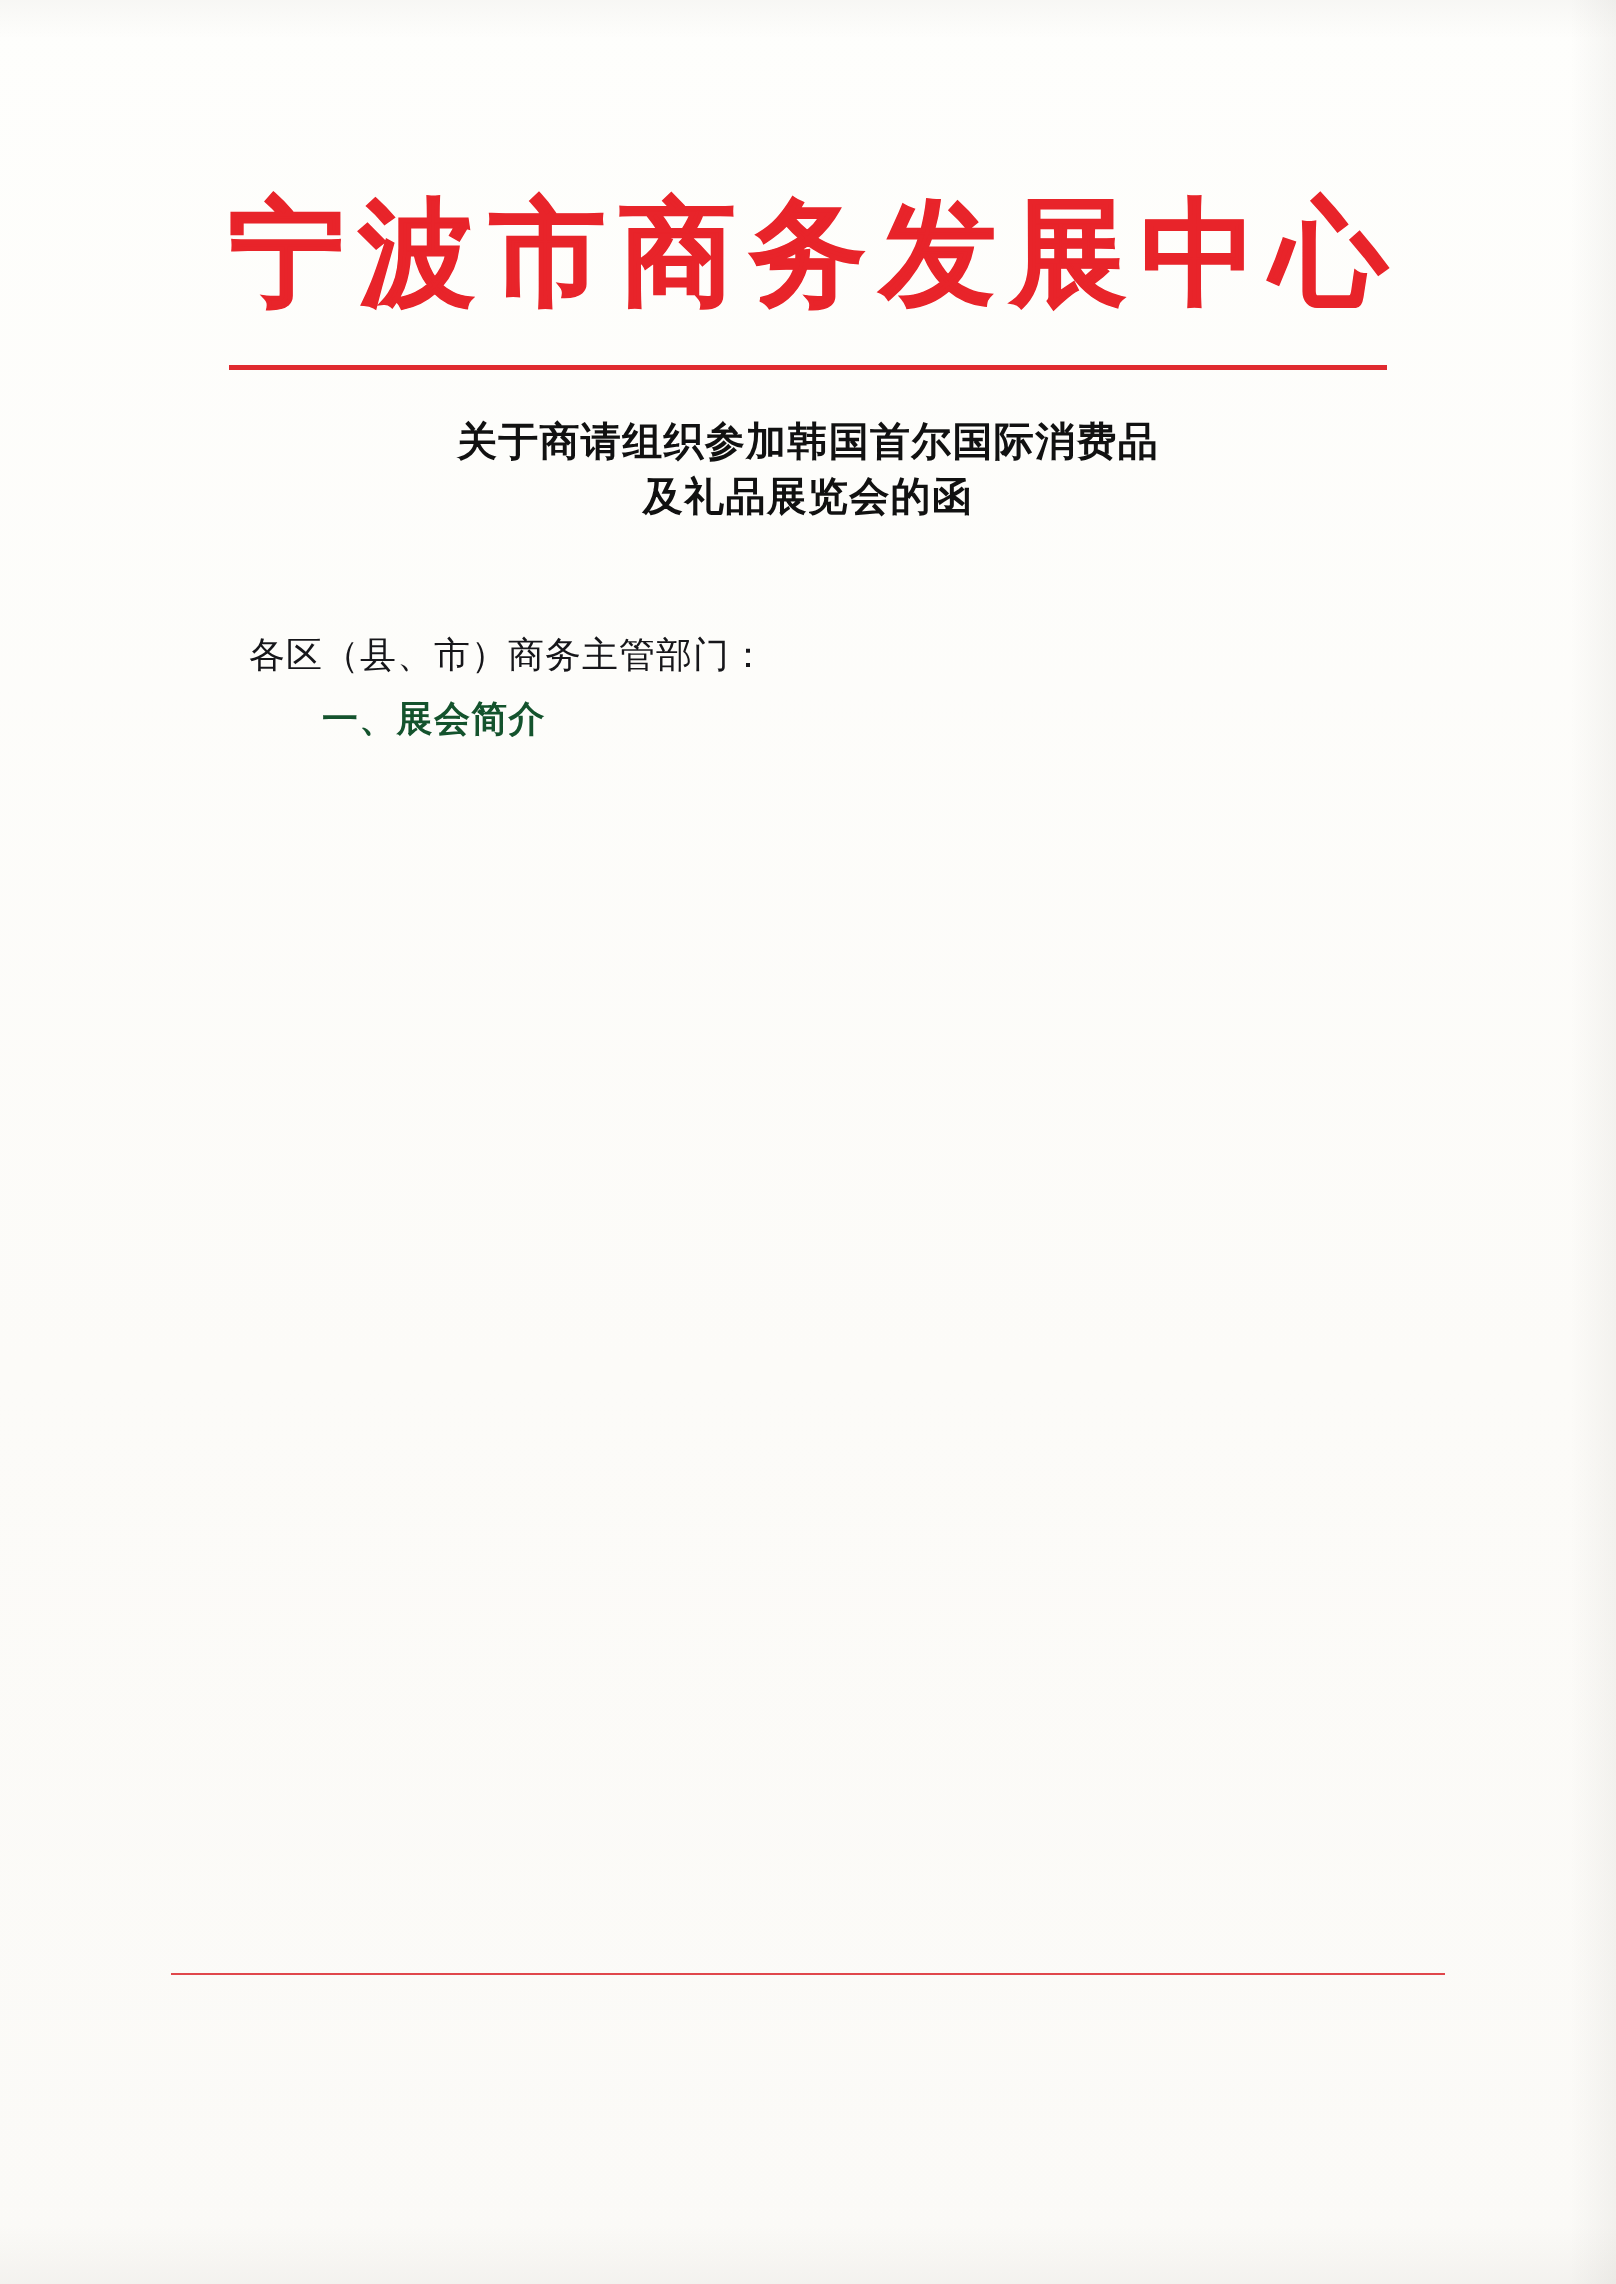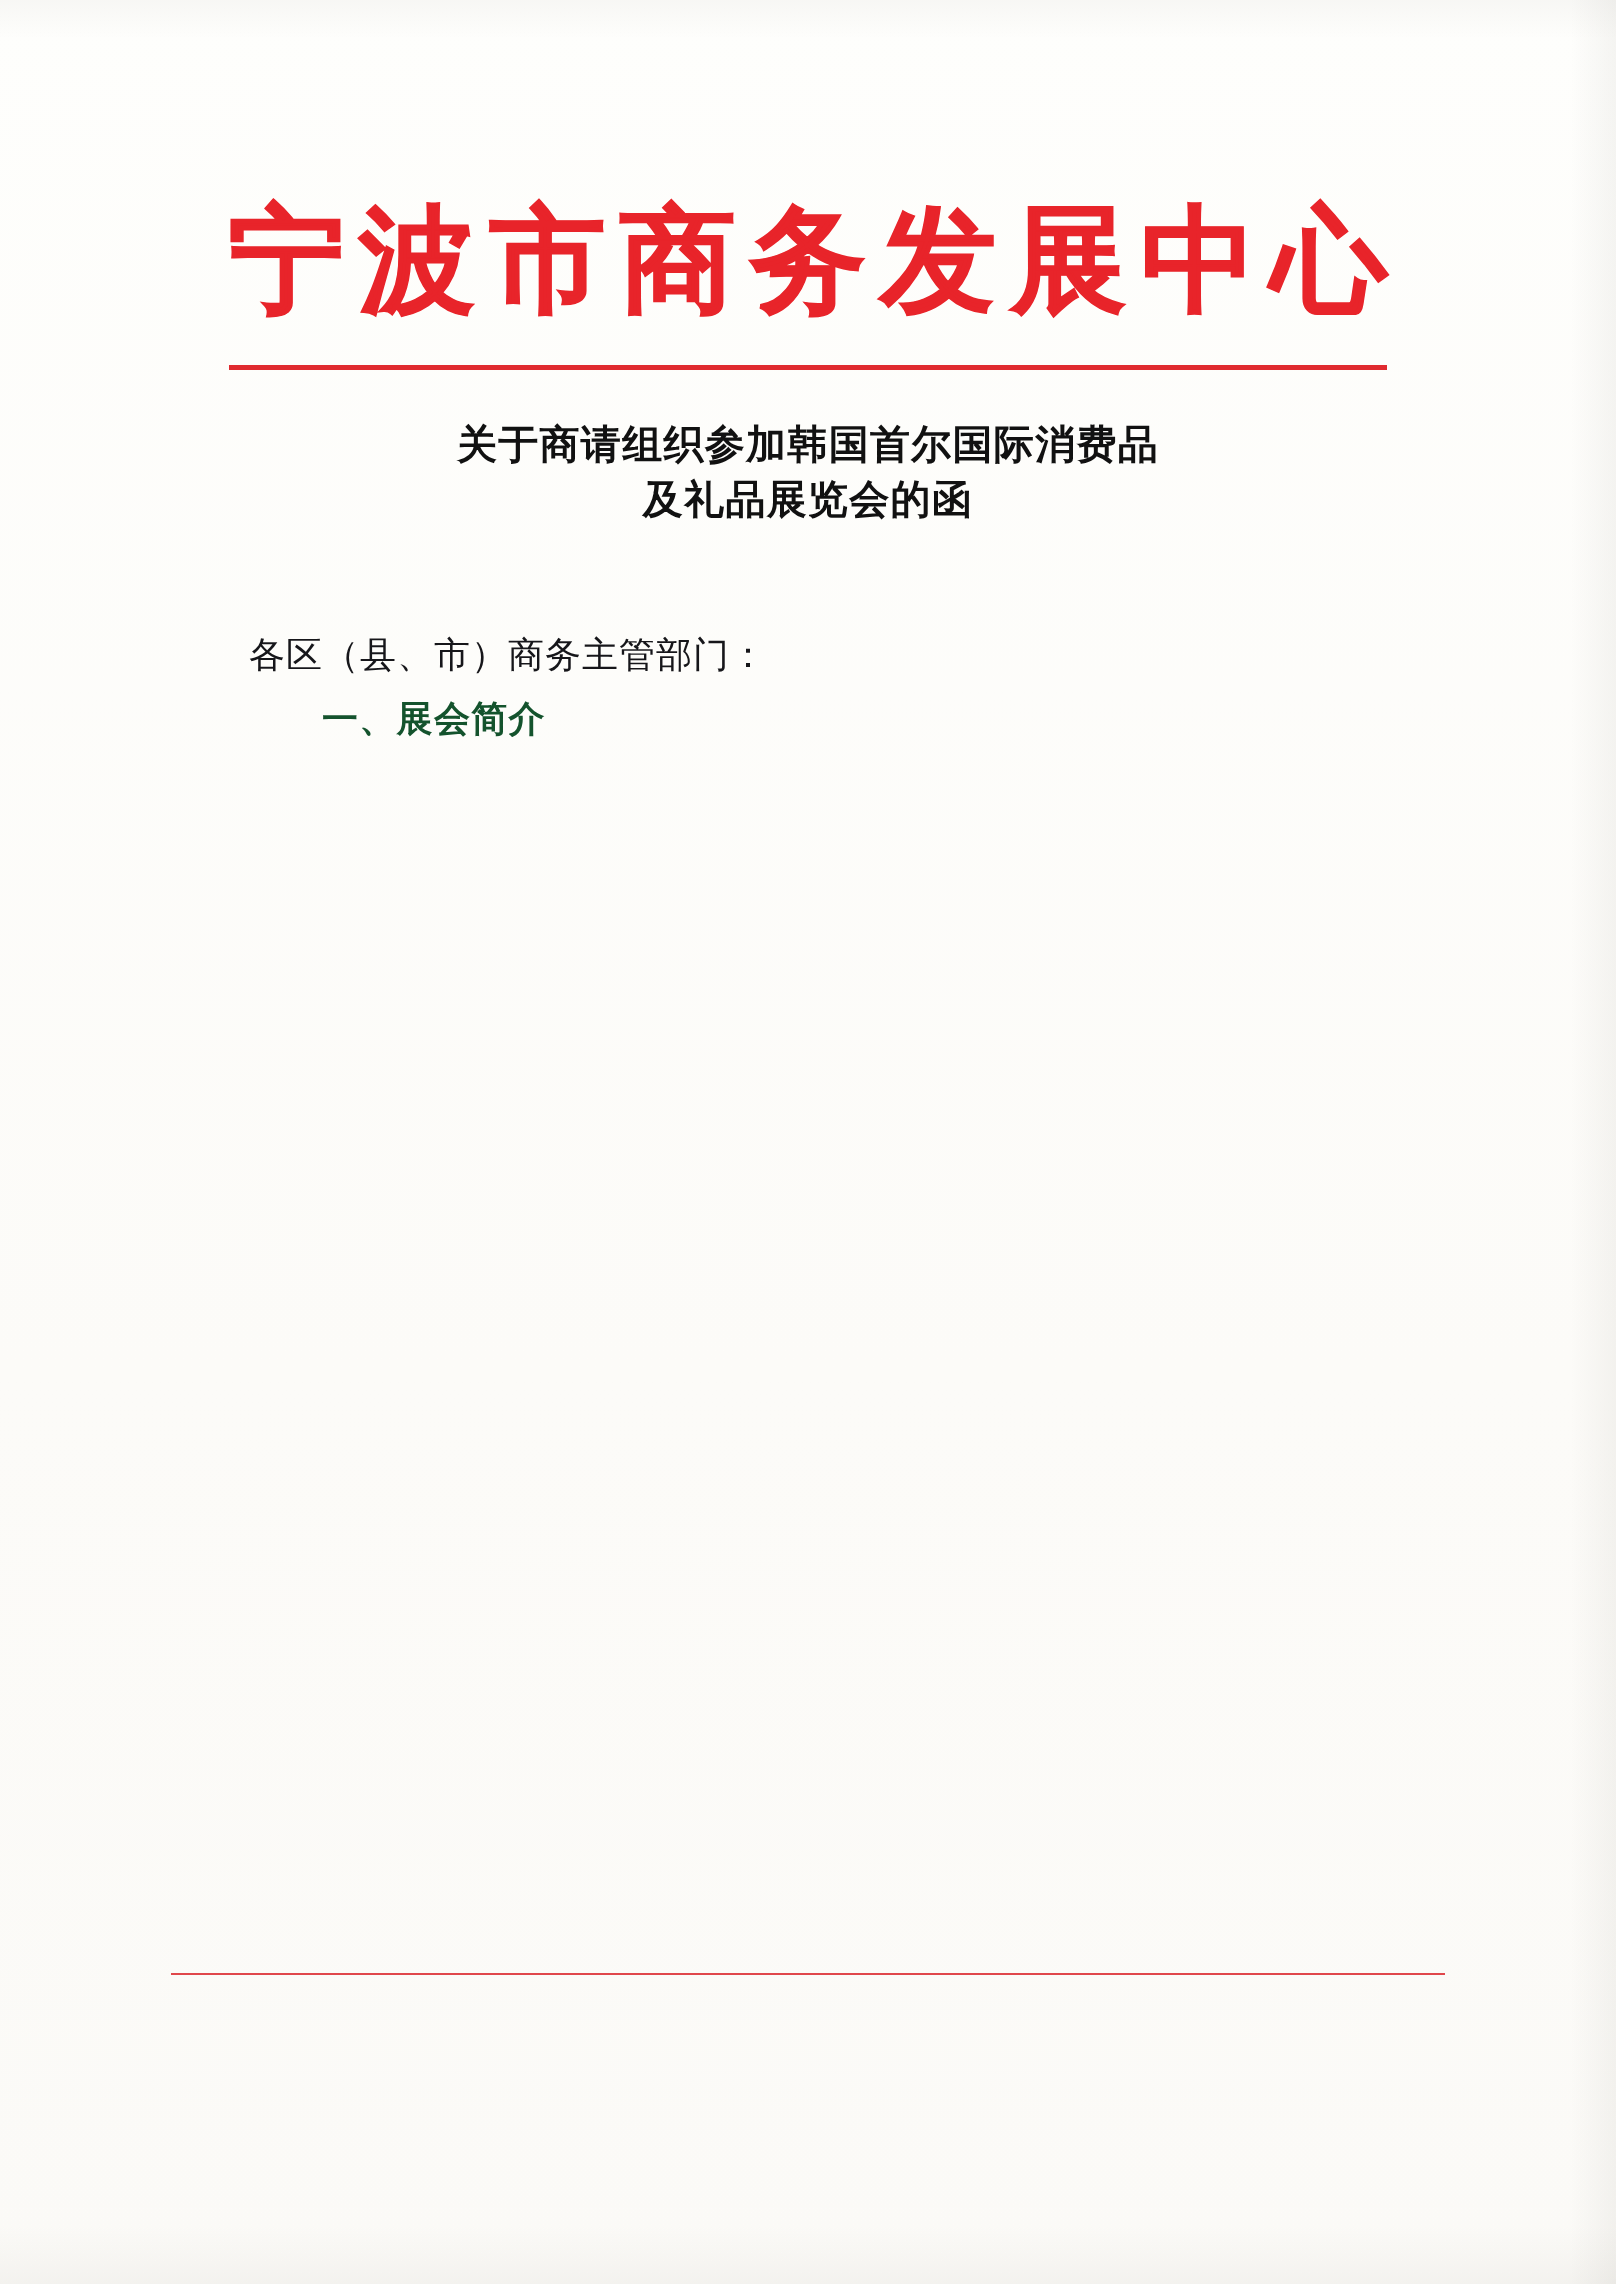--- a/index.html
+++ b/index.html
@@ -27,21 +27,21 @@
     position: absolute;
     inset: 0;
     background: linear-gradient(180deg, #fefefc 0%, #fcfbf8 60%, #fbfaf7 100%);
     pointer-events: none;
   }
 
   .letterhead {
     position: absolute;
     left: 0;
     right: 0;
-    top: 202px;
+    top: 195px;
     text-align: center;
   }
 
   .letterhead-title {
     font-family: "DejaVu Sans", sans-serif;
     font-weight: bold;
     color: #e8242a;
     font-size: 116px;
     letter-spacing: 14.3px;
     line-height: 1;
@@ -58,21 +58,21 @@
     height: 4.6px;
     background: #e02a2f;
   }
 
   .doc-title {
     position: absolute;
     left: 235px;
     right: 235px;
     top: 417px;
     text-align: center;
-    font-family: Liberation Sans, sans-serif;
+    font-family: Liberation Mono, monospace;
     font-weight: bold;
     font-size: 40px;
     line-height: 1.38;
     letter-spacing: 1.3px;
     color: #111111;
   }
 
   .body-block {
     position: absolute;
     left: 249px;

